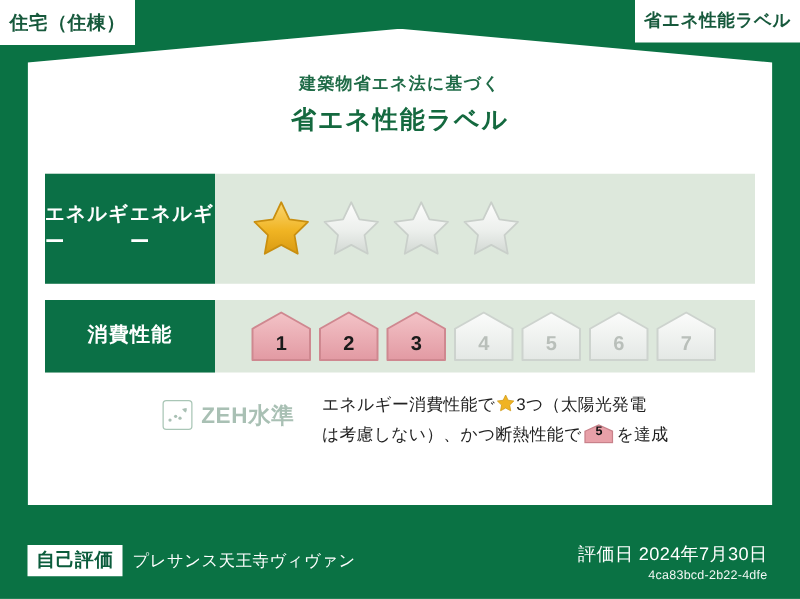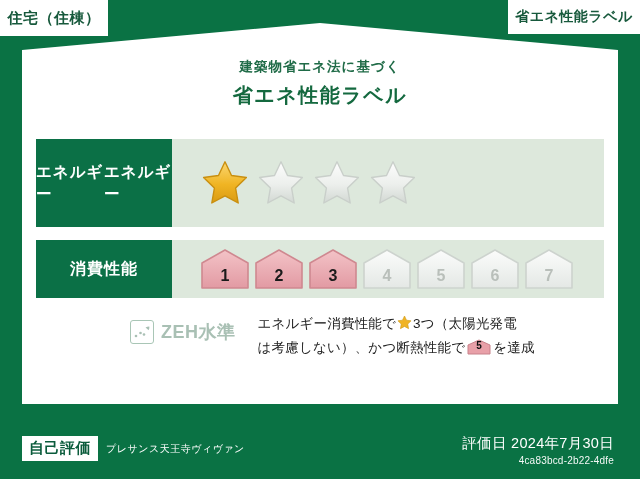--- a/index.html
+++ b/index.html
@@ -82,21 +82,21 @@
     font-size:10px;color:#111;z-index:2;font-weight:bold;
   }
 
   
   .footer{position:absolute;left:0;bottom:0;width:640px;height:75px;border-radius:16px;}
   .footer-left{position:absolute;left:22px;top:32px;display:flex;align-items:center;gap:8px;}
   .self-badge{
     background:#ffffff;color:#0b5c3c;font-weight:bold;font-size:15px;
     padding:3px 7px;letter-spacing:.5px;
   }
-  .prop-name{color:#ffffff;font-size:10px;letter-spacing:.5px;}
+  .prop-name{color:#ffffff;font-size:13px;letter-spacing:.5px;}
   .footer-right{position:absolute;right:26px;top:30px;text-align:right;color:#fff;}
   .eval-date{font-size:14.5px;letter-spacing:.3px;}
   .eval-id{font-size:10px;margin-top:2px;letter-spacing:.2px;opacity:.95;}
 </style>
 </head>
 <body>
 
 <div class="label-root">
 
   <div class="house-body"></div>

